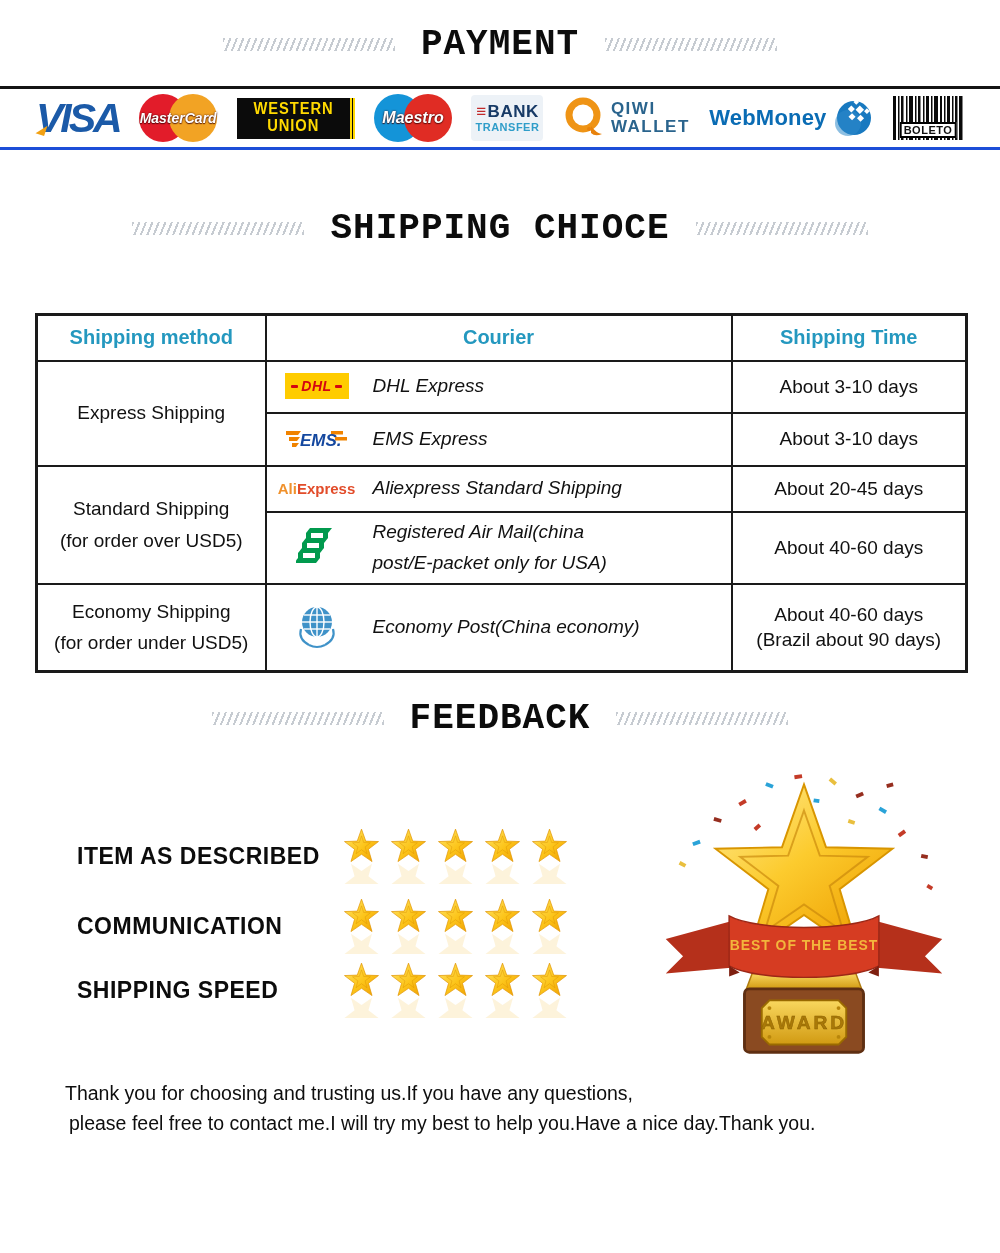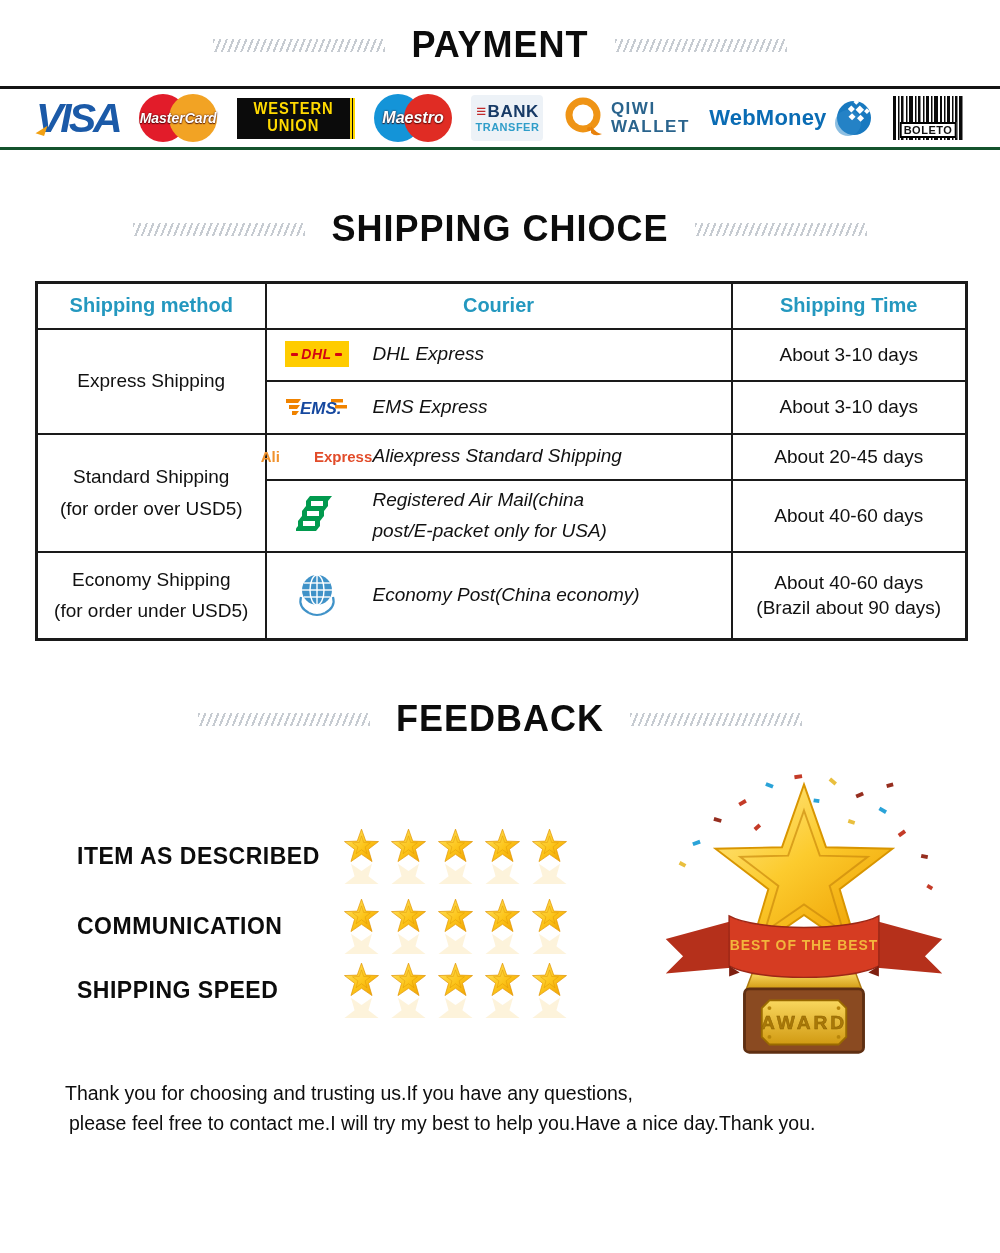--- a/index.html
+++ b/index.html
@@ -2,27 +2,27 @@
 <html><head>
 <meta charset="utf-8">
 <style>
   * { box-sizing: border-box; margin: 0; padding: 0; }
   html,body { background:#ffffff; }
   body { font-family: "Liberation Sans", sans-serif; color:#111; }
   .page { position:relative; width:1000px; height:1253px; margin:0 auto; background:#fff; overflow:hidden; }
 
   
   .sec-title { position:absolute; left:0; width:100%; display:flex; align-items:center; justify-content:center; gap:26px; }
-  .sec-title h1 { font-size:36px; font-weight:bold; letter-spacing:1px; color:#0c0c0c; white-space:nowrap; }
+  .sec-title h1 { font-size:36px; font-weight:bold; letter-spacing:1px; color:#0c0c0c; white-space:nowrap;font-family:Liberation Mono, monospace; }
   .hatch { width:172px; height:13px;
     background: repeating-linear-gradient(112deg, #c6cbd1 0px, #c6cbd1 2px, transparent 2px, transparent 6px); }
 
   
   .pay-strip { position:absolute; top:86px; left:0; width:1000px; height:64px;
-    border-top:3px solid #141414; border-bottom:3px solid #14532d;
+    border-top:3px solid #141414; border-bottom:3px solid #1d4ed8;
     display:flex; align-items:center; justify-content:space-between; padding:0 36px; background:#fff; }
   .plogo { position:relative; flex:none; display:flex; align-items:center; }
 
   .visa { position:relative; }
   .visa-text { font-style:italic; font-weight:bold; font-size:41px; color:#1b5aa8; letter-spacing:-3px; }
   .visa-wing { position:absolute; left:1px; bottom:7px; width:0; height:0;
     border-left:9px solid transparent; border-bottom:11px solid #f2a113; transform:rotate(18deg); }
 
   .cardpair { position:relative; width:78px; height:48px; }
   .cc { position:absolute; top:0; width:48px; height:48px; border-radius:50%; }
@@ -50,38 +50,38 @@
   .wm-txt { font-size:22px; font-weight:bold; color:#0a6cb4; letter-spacing:.2px; }
 
   .boleto { position:relative; width:72px; height:46px; }
   .boleto-label { position:absolute; left:50%; bottom:3px; transform:translateX(-50%);
     background:#fff; border:2px solid #000; font-weight:bold; font-size:11px; letter-spacing:.5px; padding:0 2px; }
 
   
   .ship-table { position:absolute; top:281px; left:35px; width:930px;
     border-collapse:collapse; table-layout:fixed; background:#fff; }
   .ship-table th, .ship-table td { border:2px solid #1a1a1a; }
-  .ship-table { border:3px solid #1a1a1a; }
+  .ship-table { border:3px solid #1a1a1a;margin-top:32px; }
   .ship-table th { height:46px; font-size:20px; font-weight:bold; color:#2498bf; text-align:center; }
   .ship-table td { font-size:19px; color:#111; }
   td.method { text-align:center; white-space:pre-line; line-height:1.65; }
   td.timec  { text-align:center; white-space:pre-line; line-height:1.35; }
   td.courier { padding-left:16px; }
   .cour-wrap { display:flex; align-items:center; gap:22px; }
   .cbadge { flex:none; width:68px; display:flex; justify-content:center; }
   .cname { white-space:pre-line; line-height:1.6;font-style:italic; }
   .r-dhl td { height:52px; } .r-ems td { height:53px;text-align:center; } .r-ali td { height:46px; }
   .r-air td { height:72px; } .r-eco td { height:88px; }
 
   .dhl-box { width:64px; height:26px; background:#ffcc00; display:flex; align-items:center; justify-content:center; gap:3px; }
   .dhl-box .ltxt { font-style:italic; font-weight:bold; font-size:14px; color:#d40511; letter-spacing:.5px; }
   .dhl-dash { width:7px; height:3px; background:#d40511; border-radius:1px; }
 
   .ali-badge { font-size:15px; font-weight:bold; }
-  .ali-a { color:#f0912c; } .ali-b { color:#e24c2a;padding-left:34px; }
+  .ali-a { color:#f0912c; } .ali-b { color:#e24c2a; }
 
   
   .fb-row { position:absolute; left:77px; display:flex; align-items:center; }
   .fb-label { width:262px; font-size:23px; font-weight:bold; letter-spacing:.5px; color:#0c0c0c; }
   .stars { display:flex; gap:2px; }
   .stars svg { width:45px; height:56px; display:block; }
 
   .trophy { position:absolute; left:645px; top:770px; }
 
   .footer { position:absolute; left:65px; top:1078px; font-size:19.5px; line-height:30px; color:#0e0e0e; }

